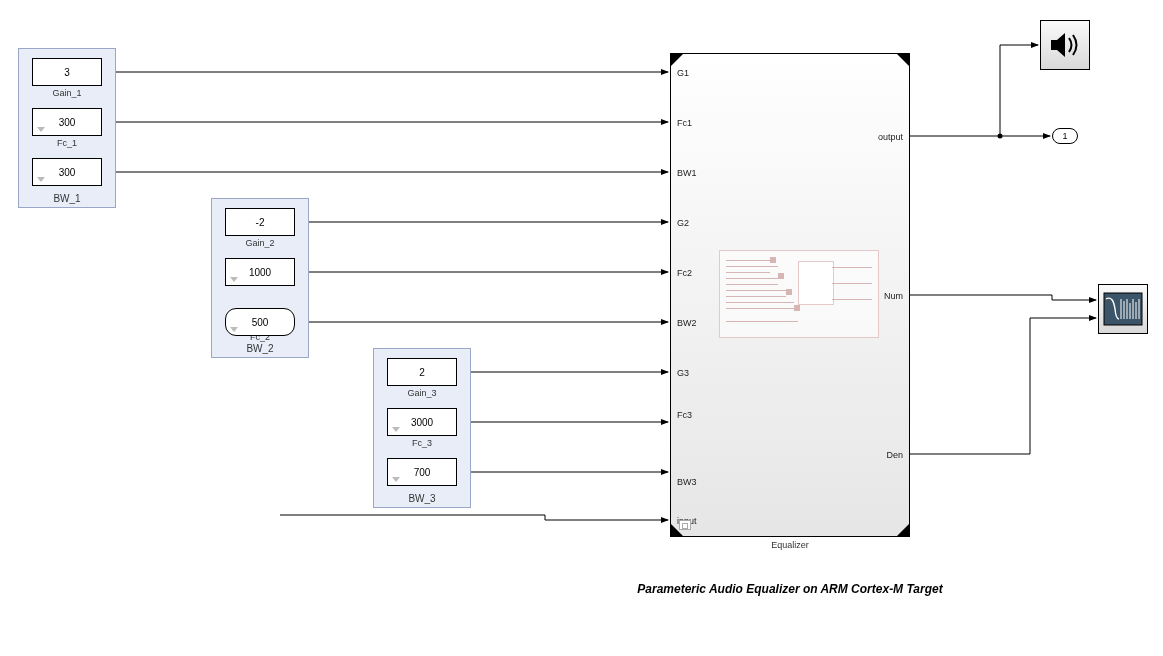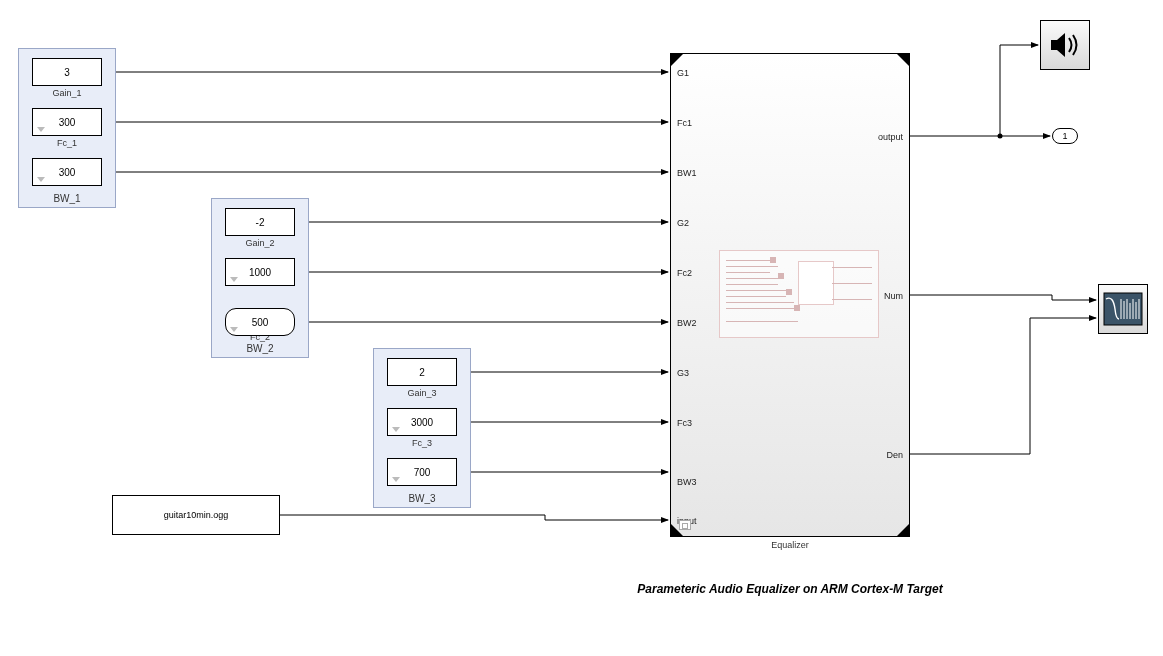--- a/index.html
+++ b/index.html
@@ -184,23 +184,20 @@
 </div>
 <div class="block-label" style="left:387px;top:388px;width:70px;">Gain_3</div>
 <div class="const-block param" style="left:387px;top:408px;width:70px;height:28px;">
   <span>3000</span>
 </div>
 <div class="block-label" style="left:387px;top:438px;width:70px;">Fc_3</div>
 <div class="const-block param" style="left:387px;top:458px;width:70px;height:28px;">
   <span>700</span>
 </div>
 
-<div class="file-block" style="left:112px;top:495px;width:168px;height:40px;">
-  <span>guitar10min.ogg</span>
-</div>
 
 <div class="eq-block" style="left:670px;top:53px;width:240px;height:484px;">
 
   <svg class="eq-corner" style="left:0;top:0;" width="12" height="12">
         <path d="M0,0 L12,0 L0,12 Z" fill="#000"></path>
       </svg>
   <svg class="eq-corner" style="right:0;top:0;" width="12" height="12">
         <path d="M0,0 L12,0 L12,12 Z" fill="#000"></path>
       </svg>
   <svg class="eq-corner" style="left:0;bottom:0;" width="12" height="12">
@@ -210,21 +207,21 @@
         <path d="M12,12 L0,12 L12,0 Z" fill="#000"></path>
       </svg>
 
   <span class="port-label" style="left:6px;top:14px;">G1</span>
   <span class="port-label" style="left:6px;top:64px;">Fc1</span>
   <span class="port-label" style="left:6px;top:114px;">BW1</span>
   <span class="port-label" style="left:6px;top:164px;">G2</span>
   <span class="port-label" style="left:6px;top:214px;">Fc2</span>
   <span class="port-label" style="left:6px;top:264px;">BW2</span>
   <span class="port-label" style="left:6px;top:314px;">G3</span>
-  <span class="port-label" style="left:6px;top:364px;">Fc3</span>
+  <span class="port-label" style="left:6px;top:356px;">Fc3</span>
   <span class="port-label" style="left:6px;top:414px;margin-top:9px;">BW3</span>
   <span class="port-label" style="left:6px;top:462px;">input</span>
 
   <span class="port-label right" style="right:6px;top:78px;">output</span>
   <span class="port-label right" style="right:6px;top:237px;">Num</span>
   <span class="port-label right" style="right:6px;top:396px;">Den</span>
 
   <div class="mini-preview" style="left:48px;top:196px;width:160px;height:88px;">
     <div style="position:absolute;left:78px;top:10px;width:34px;height:42px;border:1px solid #e6c8c8;background:#fff;"></div>
     <div class="mini-sq" style="left:50px;top:6px;"></div>

